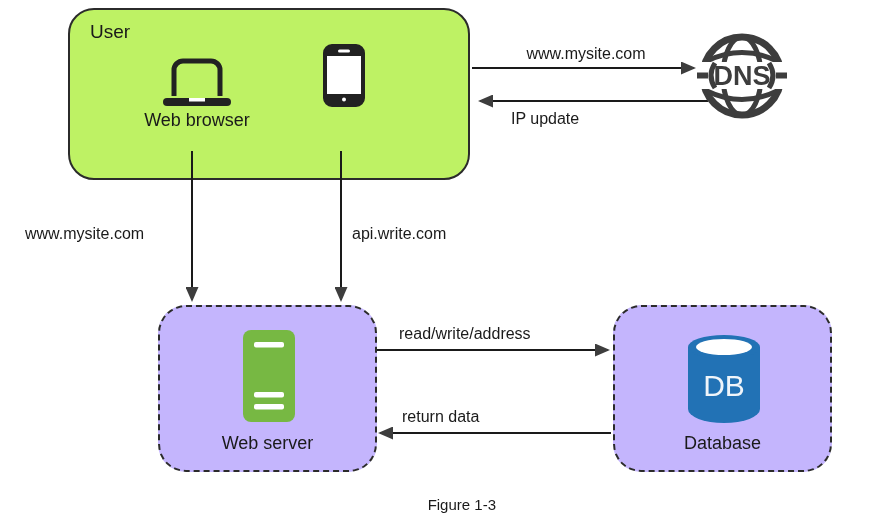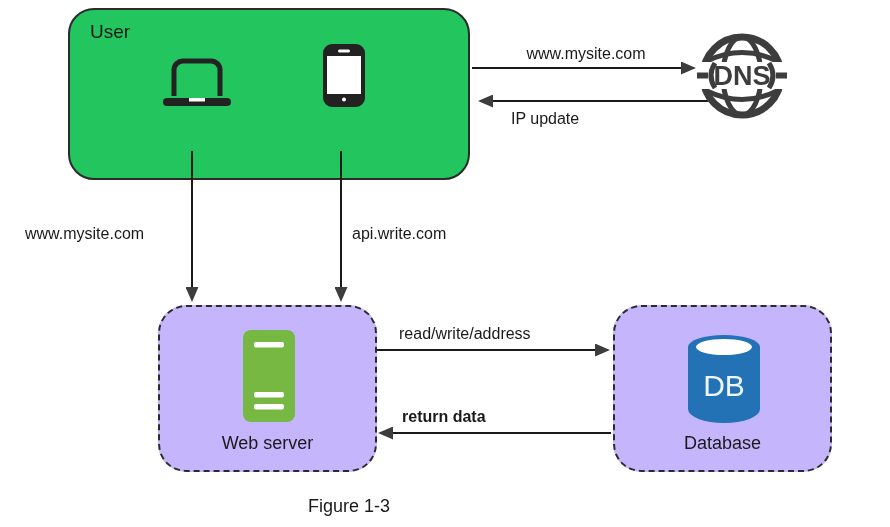--- a/index.html
+++ b/index.html
@@ -14,21 +14,21 @@
   }
   .abs { position: absolute; }
 
   
   .user-box {
     position: absolute;
     left: 68px; top: 8px;
     width: 398px; height: 168px;
     border: 2px solid var(--border, #2b2b2b);
     border-radius: 26px;
-    background: #22c55e;
+    background: #bef264;
   }
   .user-title {
     position: absolute;
     left: 20px; top: 11px;
     font-size: 19px;
   }
   .dashed-box {
     position: absolute;
     width: 215px; height: 163px;
     border: 2px dashed var(--border, #2b2b2b);
@@ -36,21 +36,21 @@
     background: #c4b5fd;
   }
   .server-box { left: 158px; top: 305px; text-decoration: underline; }
   .db-box     { left: 613px; top: 305px; }
 
   
   .lbl { position: absolute; font-size: 16px; white-space: nowrap; }
   .lbl-center { text-align: center; }
   .device-label { position: absolute; width: 132px; text-align: center; font-size: 18px; }
   .node-label { position: absolute; left: 0; width: 100%; top: 126px; text-align: center; font-size: 18px; }
-  .caption { position: absolute; left: 308px; top: 496px; width: 180px; text-align: left; font-size: 18px; }
+  .caption { position: absolute; left: 316px; top: 496px; width: 180px; text-align: right; font-size: 15px; }
 
   
   .stroke-line  { stroke: var(--line, #1a1a1a); }
   .stroke-dark  { stroke: #222; }
   .fill-dark    { fill: #222; }
   .fill-white   { fill: #fff; }
   .stroke-dns   { stroke: var(--dns-gray, #3d3d3d); }
   .fill-dns     { fill: var(--dns-gray, #3d3d3d); }
   .fill-green   { fill: var(--server-green, #77b843); }
   .fill-blue    { fill: var(--db-blue, #2272b5); }
@@ -65,20 +65,21 @@
 <div class="canvas">
 
   <div class="user-box">
     <div class="user-title">User</div>
 
     <svg class="abs" style="left:92px; top:48px;" width="70" height="50" viewBox="0 0 70 50">
       <path d="M12 38 V12 A9 9 0 0 1 21 3 H49 A9 9 0 0 1 58 12 V38" fill="none" class="stroke-dark" stroke-width="5"></path>
       <rect x="1" y="40" width="68" height="8" rx="4" class="fill-dark"></rect>
       <rect x="27" y="40" width="16" height="3.5" class="fill-white"></rect>
     </svg>
+    <div class="device-label" style="left:61px; top:100px;">Web browser</div>
 
     <svg class="abs" style="left:253px; top:34px;" width="42" height="63" viewBox="0 0 42 63">
       <rect x="2" y="2" width="38" height="59" rx="7" fill="#fff" class="stroke-dark" stroke-width="4"></rect>
       <path d="M9 2 H33 A7 7 0 0 1 40 9 V12 H2 V9 A7 7 0 0 1 9 2 Z" class="fill-dark"></path>
       <rect x="15" y="5.5" width="12" height="3" rx="1.5" class="fill-white"></rect>
       <path d="M2 50 H40 V54 A7 7 0 0 1 33 61 H9 A7 7 0 0 1 2 54 Z" class="fill-dark"></path>
       <circle cx="21" cy="55.5" r="2" class="fill-white"></circle>
     </svg>
   </div>
 
@@ -127,17 +128,17 @@
     <path d="M18 32 Q10 44.5 18 57" fill="none" class="stroke-dns" stroke-width="5"></path>
     <path d="M72 32 Q80 44.5 72 57" fill="none" class="stroke-dns" stroke-width="5"></path>
     <text x="45" y="54" text-anchor="middle" class="dns-text fill-dns">DNS</text>
   </svg>
 
   <div class="lbl lbl-center" style="left:472px; top:45px; width:228px;">www.mysite.com</div>
   <div class="lbl" style="left:511px; top:110px;">IP update</div>
   <div class="lbl" style="left:25px; top:225px;">www.mysite.com</div>
   <div class="lbl" style="left:352px; top:225px;">api.write.com</div>
   <div class="lbl" style="left:399px; top:325px;">read/write/address</div>
-  <div class="lbl" style="left:402px; top:408px;font-weight:bold;">return data</div>
+  <div class="lbl" style="left:402px; top:408px;">return data</div>
 
   <div class="caption">Figure 1-3</div>
 
 </div>
 
 </body></html>

